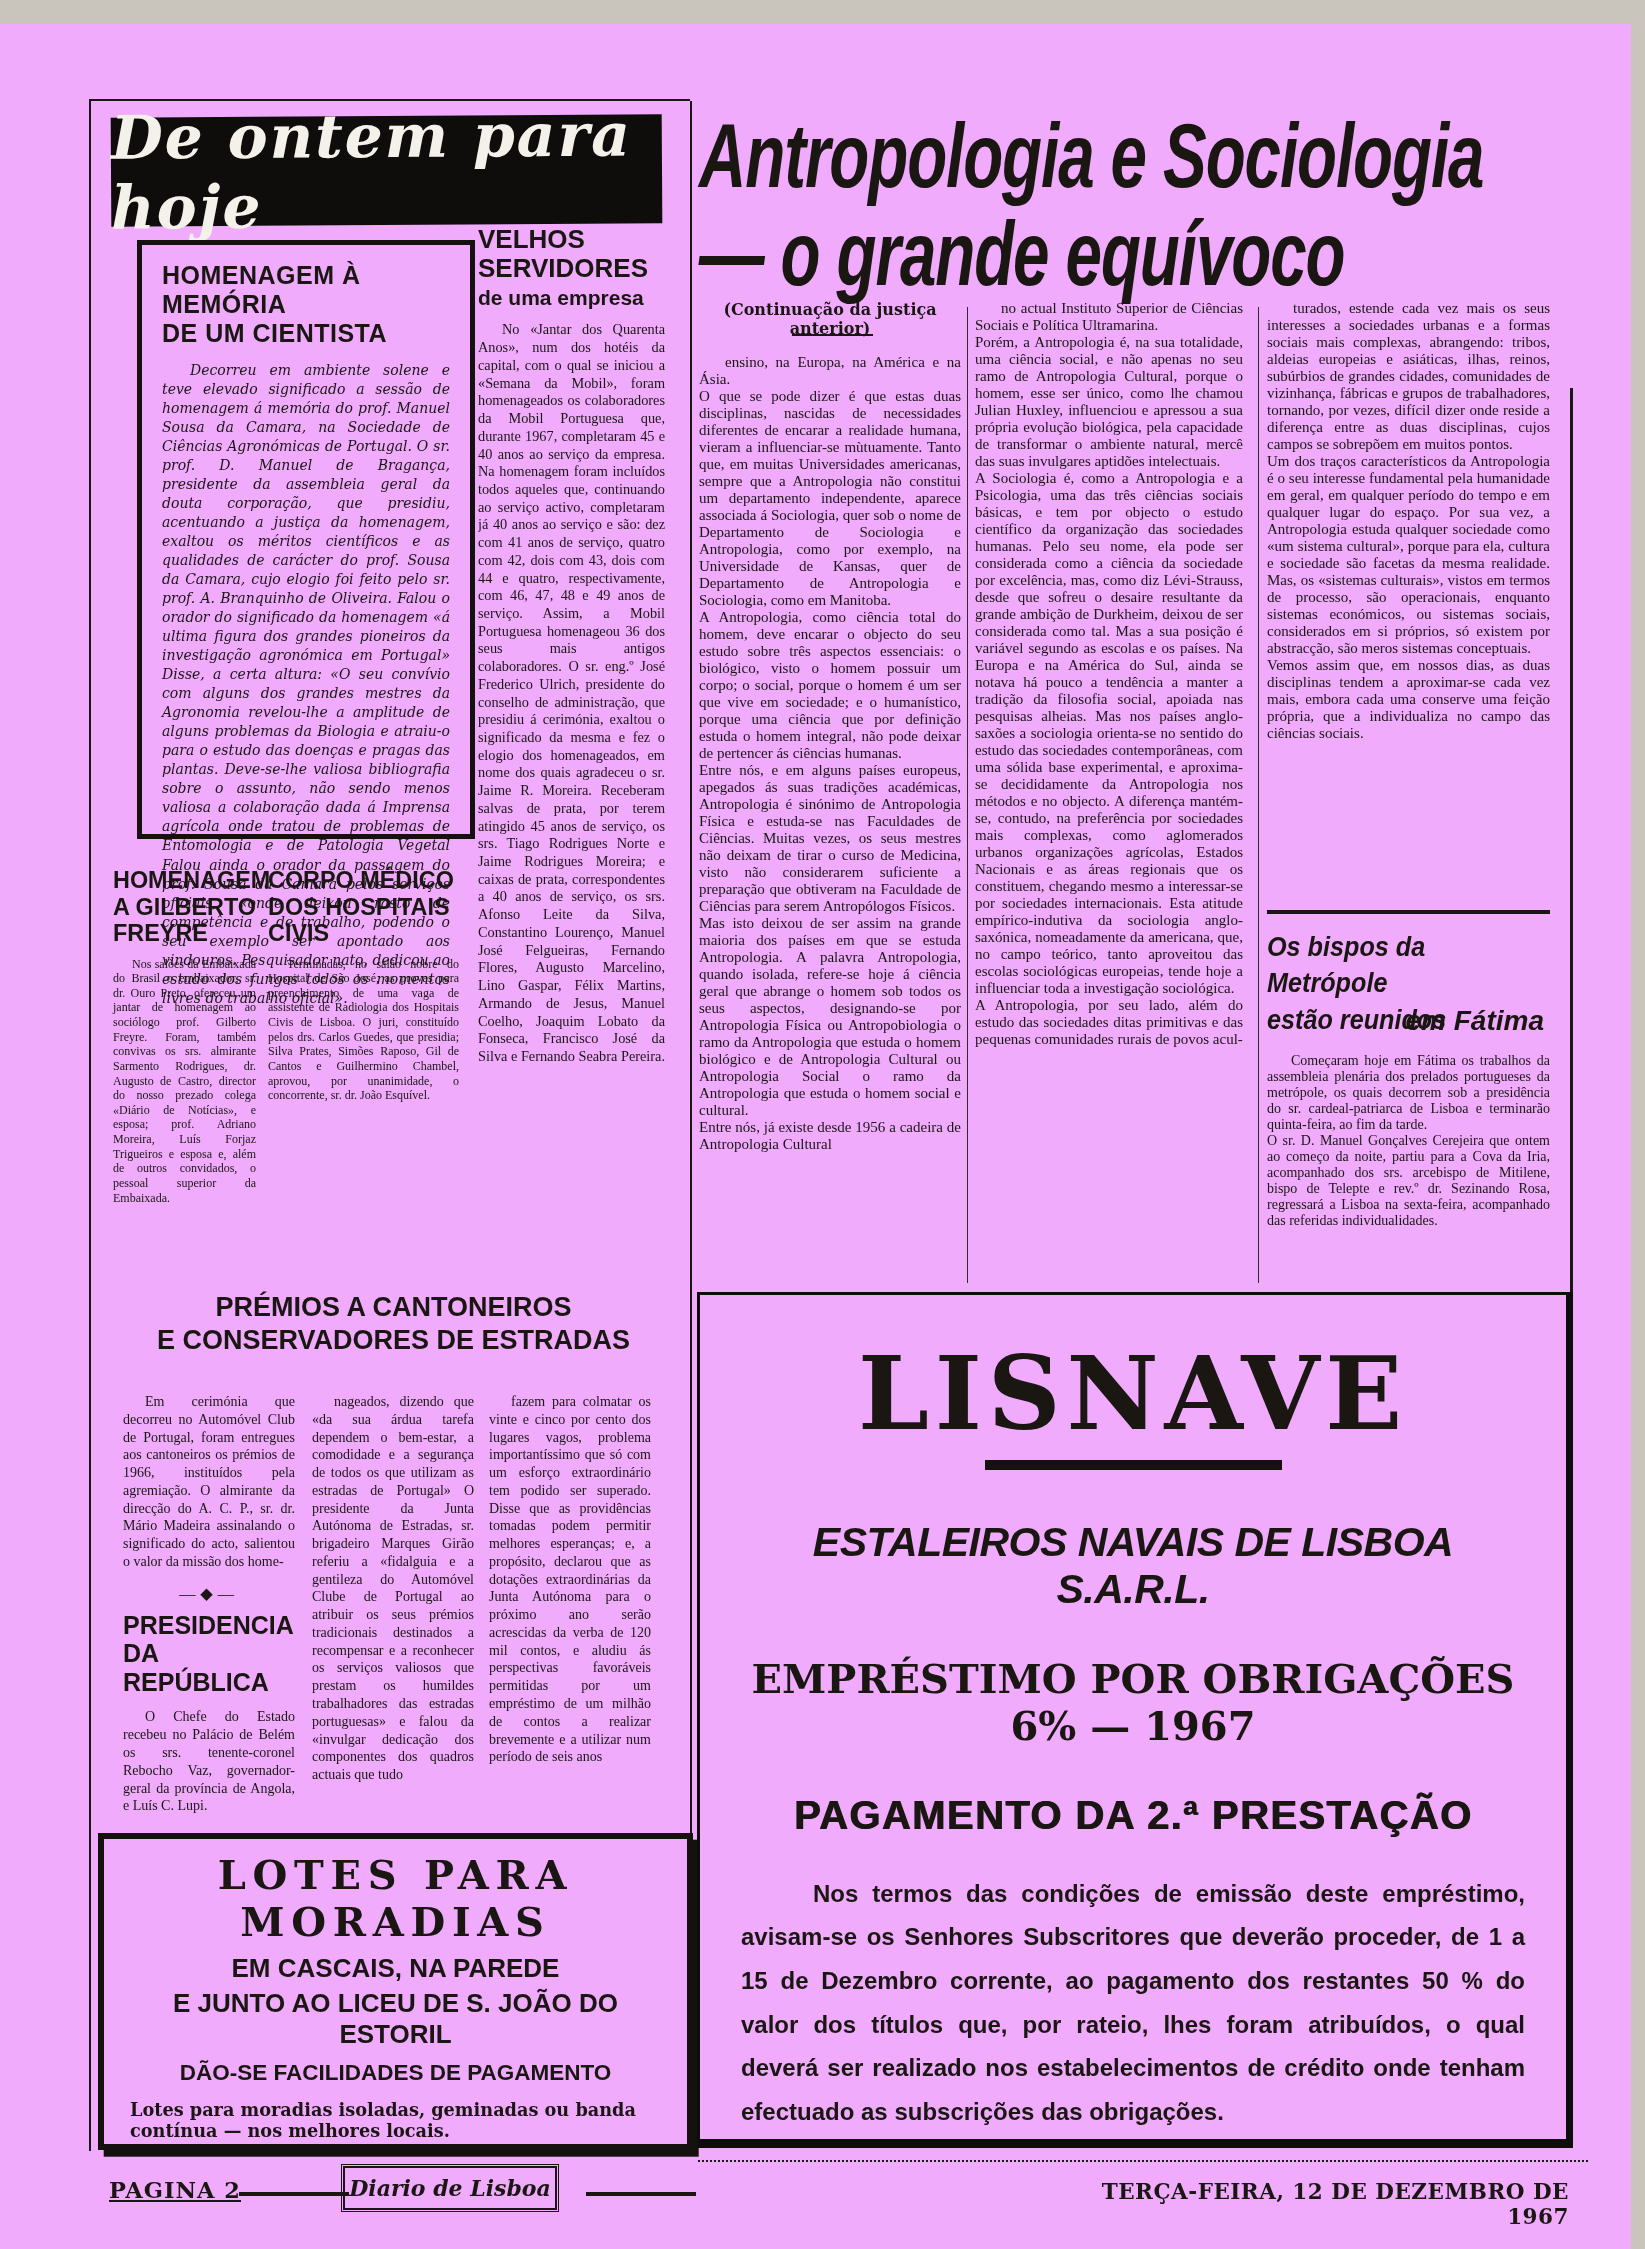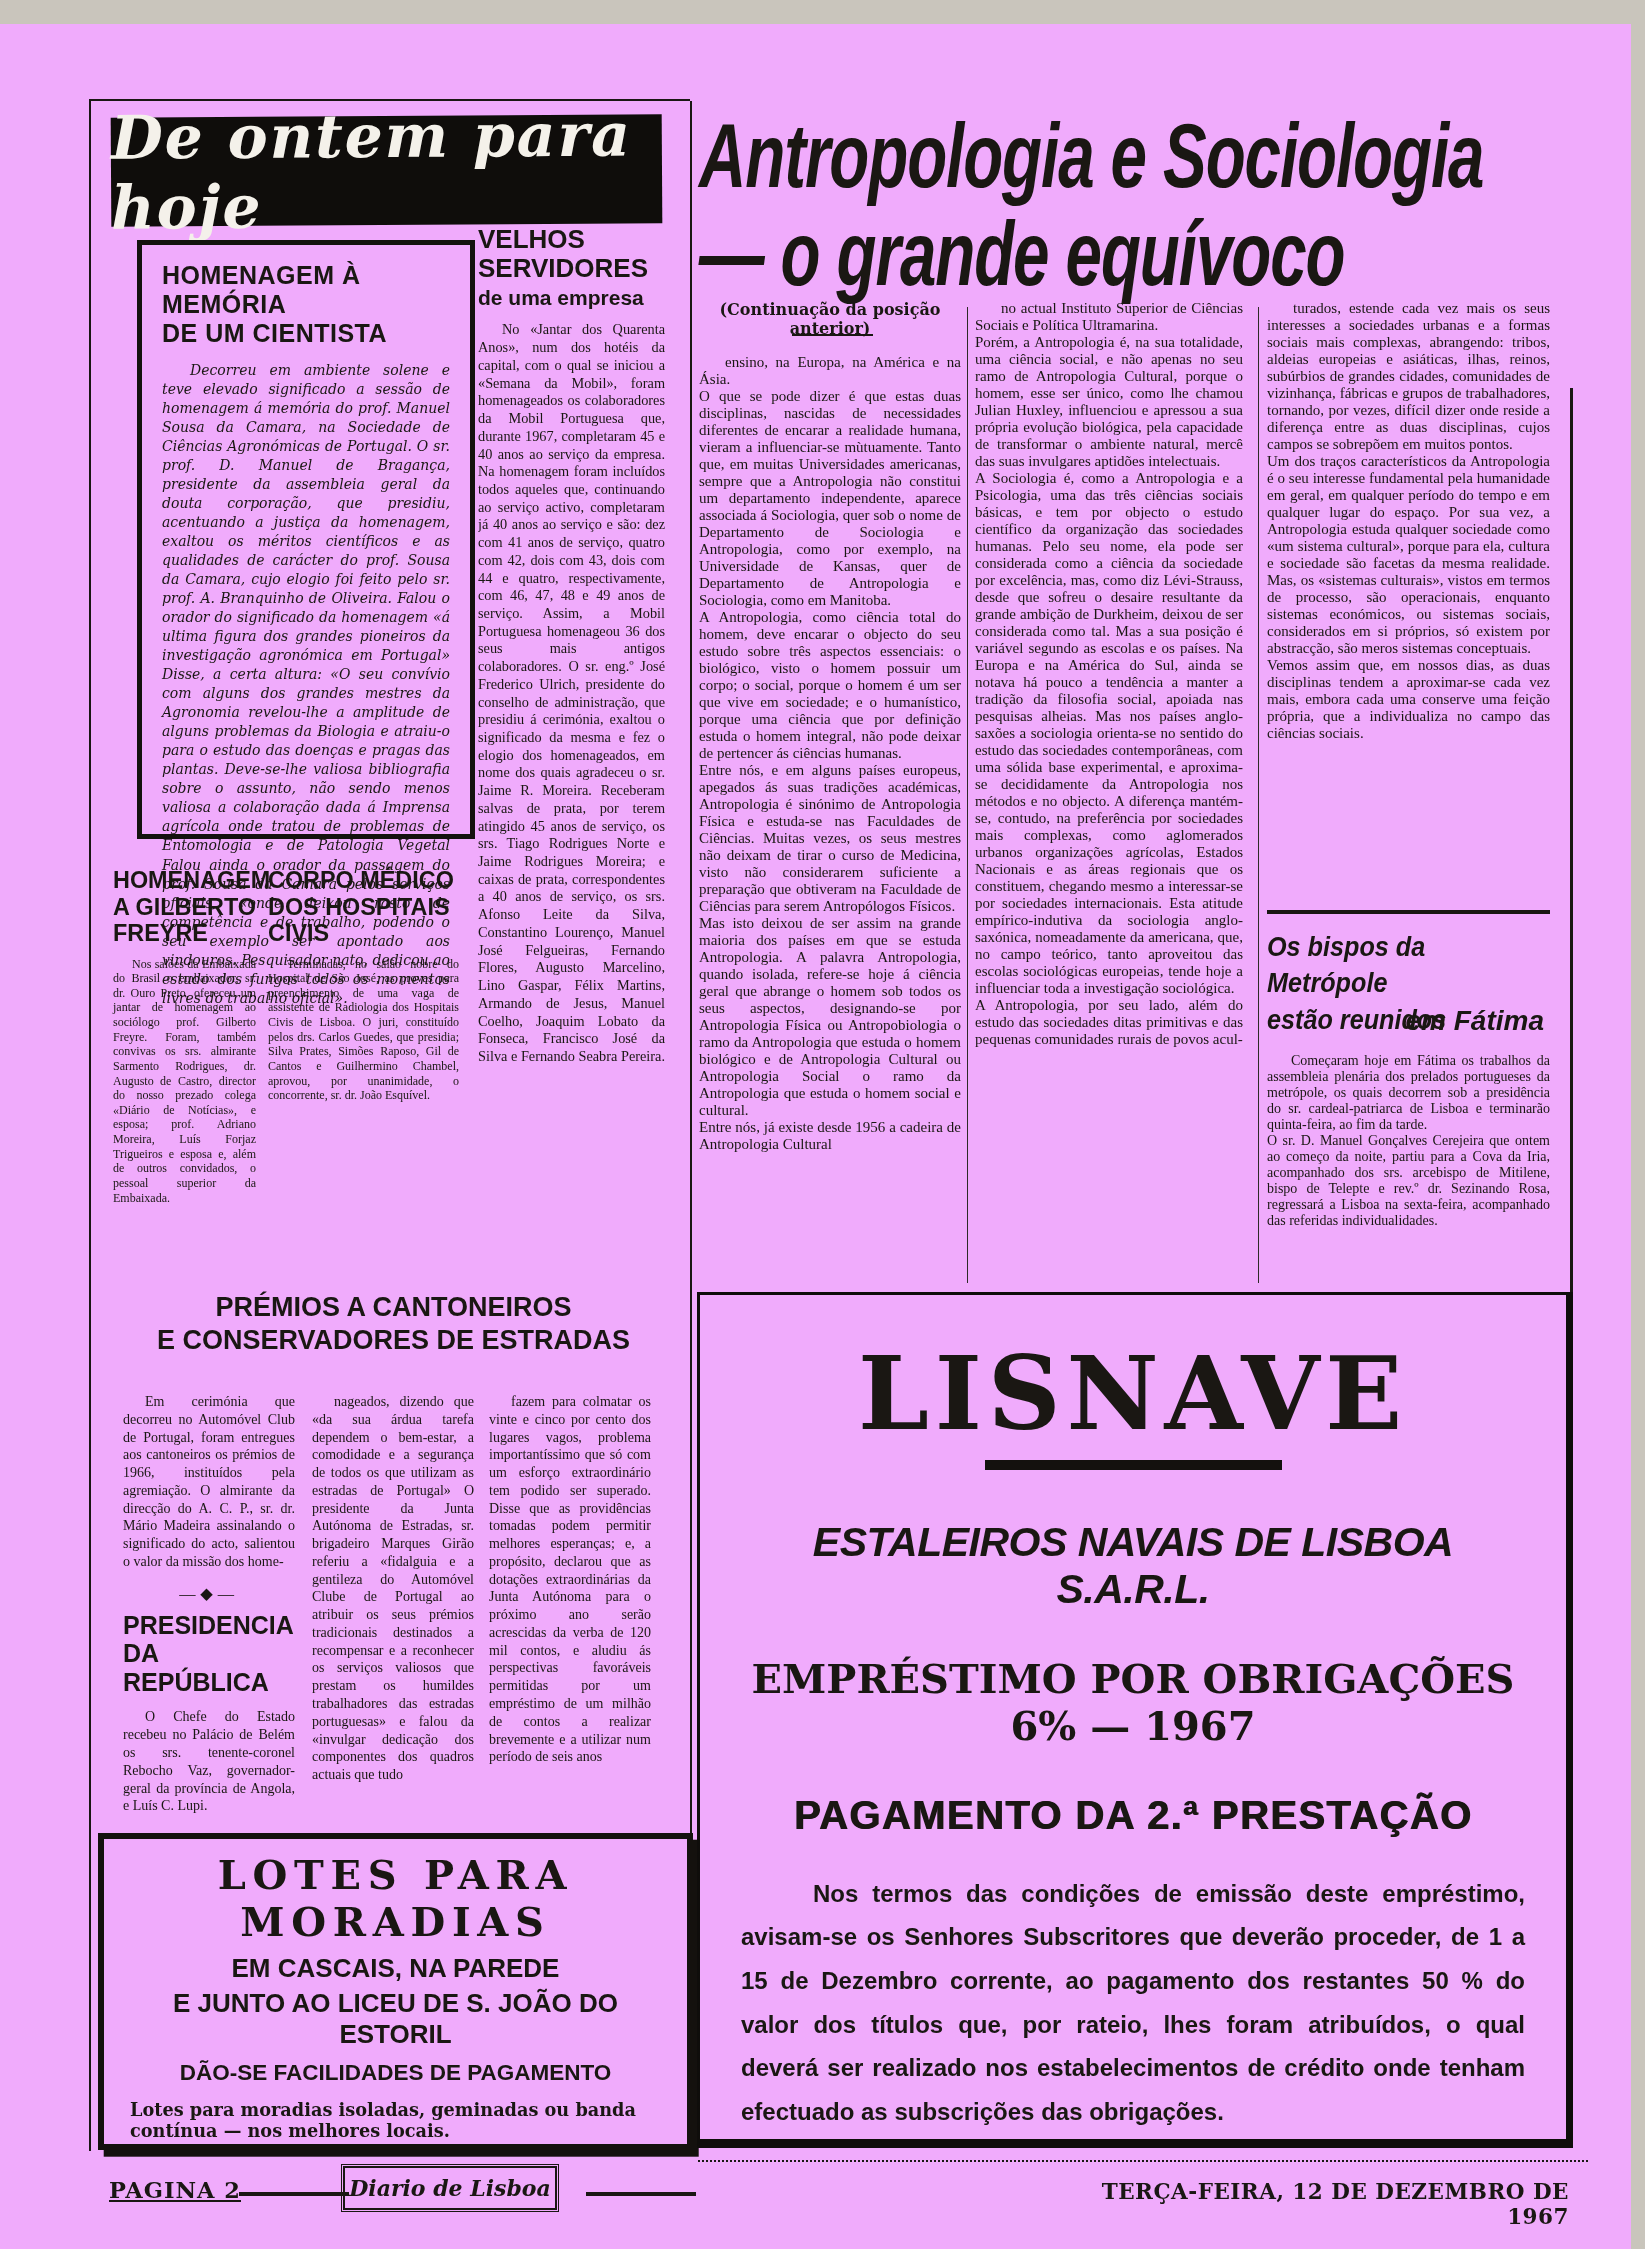--- a/index.html
+++ b/index.html
@@ -143,21 +143,21 @@
 
   </div>
 
   <div class="abs headline" style="left:699px;top:80px;width:875px;">
     <span>Antropologia e Sociologia</span>
   </div>
   <div class="abs headline" style="left:699px;top:178px;width:875px;">
     <span>— o grande equívoco</span>
   </div>
 
-  <div class="abs serif b cont ctr" style="left:699px;top:276px;width:262px;">(Continuação da posição anterior)</div>
+  <div class="abs serif b cont ctr" style="left:699px;top:276px;width:262px;">(Continuação da justiça anterior)</div>
   <div class="abs rule" style="left:792px;top:310px;width:81px;height:2.4px;"></div>
 
   <div class="abs clip a-col just prel" style="left:699px;top:330px;width:262px;height:930px;">ensino, na Europa, na América e na Ásia.
 O que se pode dizer é que estas duas disciplinas, nascidas de necessidades diferentes de encarar a realidade humana, vieram a influenciar-se mùtuamente. Tanto que, em muitas Universidades americanas, sempre que a Antropologia não constitui um departamento independente, aparece associada á Sociologia, quer sob o nome de Departamento de Sociologia e Antropologia, como por exemplo, na Universidade de Kansas, quer de Departamento de Antropologia e Sociologia, como em Manitoba.
 A Antropologia, como ciência total do homem, deve encarar o objecto do seu estudo sobre três aspectos essenciais: o biológico, visto o homem possuir um corpo; o social, porque o homem é um ser que vive em sociedade; e o humanístico, porque uma ciência que por definição estuda o homem integral, não pode deixar de pertencer ás ciências humanas.
 Entre nós, e em alguns países europeus, apegados ás suas tradições académicas, Antropologia é sinónimo de Antropologia Física e estuda-se nas Faculdades de Ciências. Muitas vezes, os seus mestres não deixam de tirar o curso de Medicina, visto não considerarem suficiente a preparação que obtiveram na Faculdade de Ciências para serem Antropólogos Físicos.
 Mas isto deixou de ser assim na grande maioria dos países em que se estuda Antropologia. A palavra Antropologia, quando isolada, refere-se hoje á ciência geral que abrange o homem sob todos os seus aspectos, designando-se por Antropologia Física ou Antropobiologia o ramo da Antropologia que estuda o homem biológico e de Antropologia Cultural ou Antropologia Social o ramo da Antropologia que estuda o homem social e cultural.
 Entre nós, já existe desde 1956 a cadeira de Antropologia Cultural</div>
   <div class="abs clip a-col just prel" style="left:975px;top:276px;width:268px;height:983px;">no actual Instituto Superior de Ciências Sociais e Política Ultramarina.
 Porém, a Antropologia é, na sua totalidade, uma ciência social, e não apenas no seu ramo de Antropologia Cultural, porque o homem, esse ser único, como lhe chamou Julian Huxley, influenciou e apressou a sua própria evolução biológica, pela capacidade de transformar o ambiente natural, mercê das suas invulgares aptidões intelectuais.

